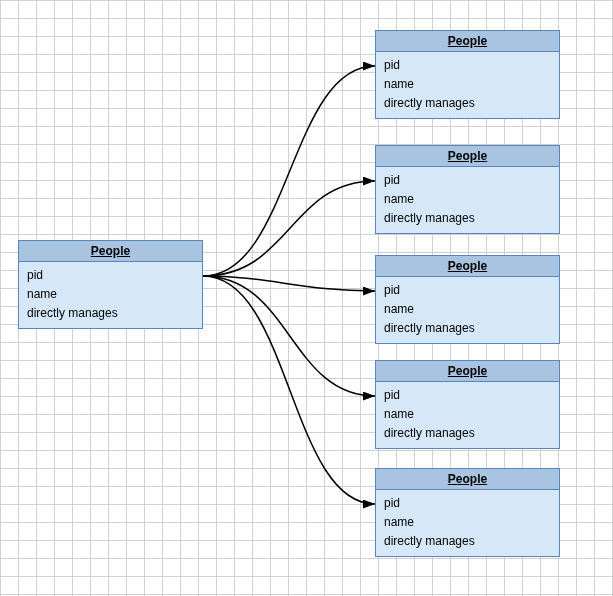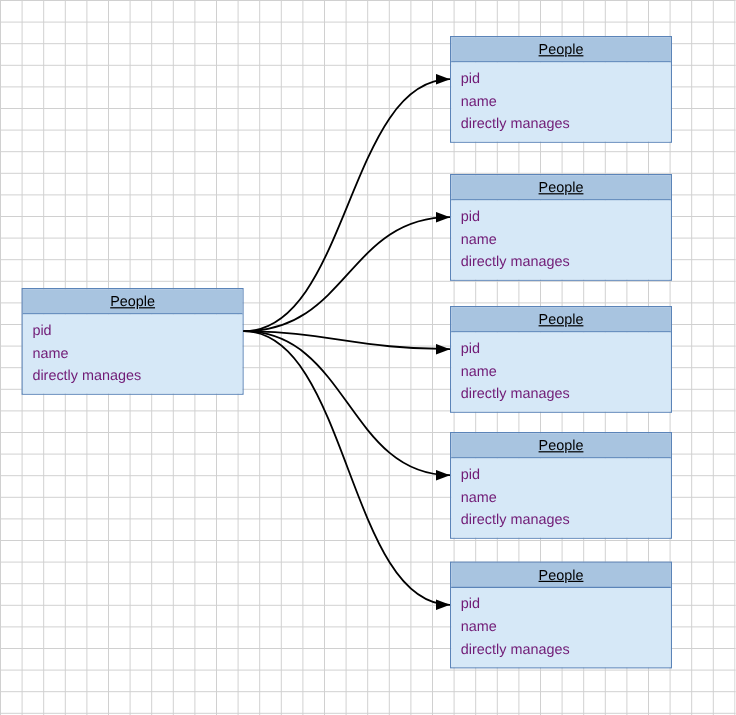--- a/index.html
+++ b/index.html
@@ -29,32 +29,32 @@
       border: 1px solid #5b84b8;
       background: transparent;
       min-width: 130px;
     }
 
     .entity-header {
       background: #a8c4e0;
       border-bottom: 1px solid #5b84b8;
       text-align: center;
       padding: 3px 6px;
-      font-weight: normal;
+      font-weight: bold;
       font-size: 12px;
       text-decoration: underline;
       color: #000;
     }
 
     .entity-body {
       background: #d6e8f7;
       padding: 4px 8px;
       line-height: 1.6;
       font-size: 12px;
-      color: #701a75;
+      color: #000000;
     }
 
     svg#arrows {
       position: absolute;
       top: 0;
       left: 0;
       width: 613px;
       height: 596px;
       pointer-events: none;
     }

